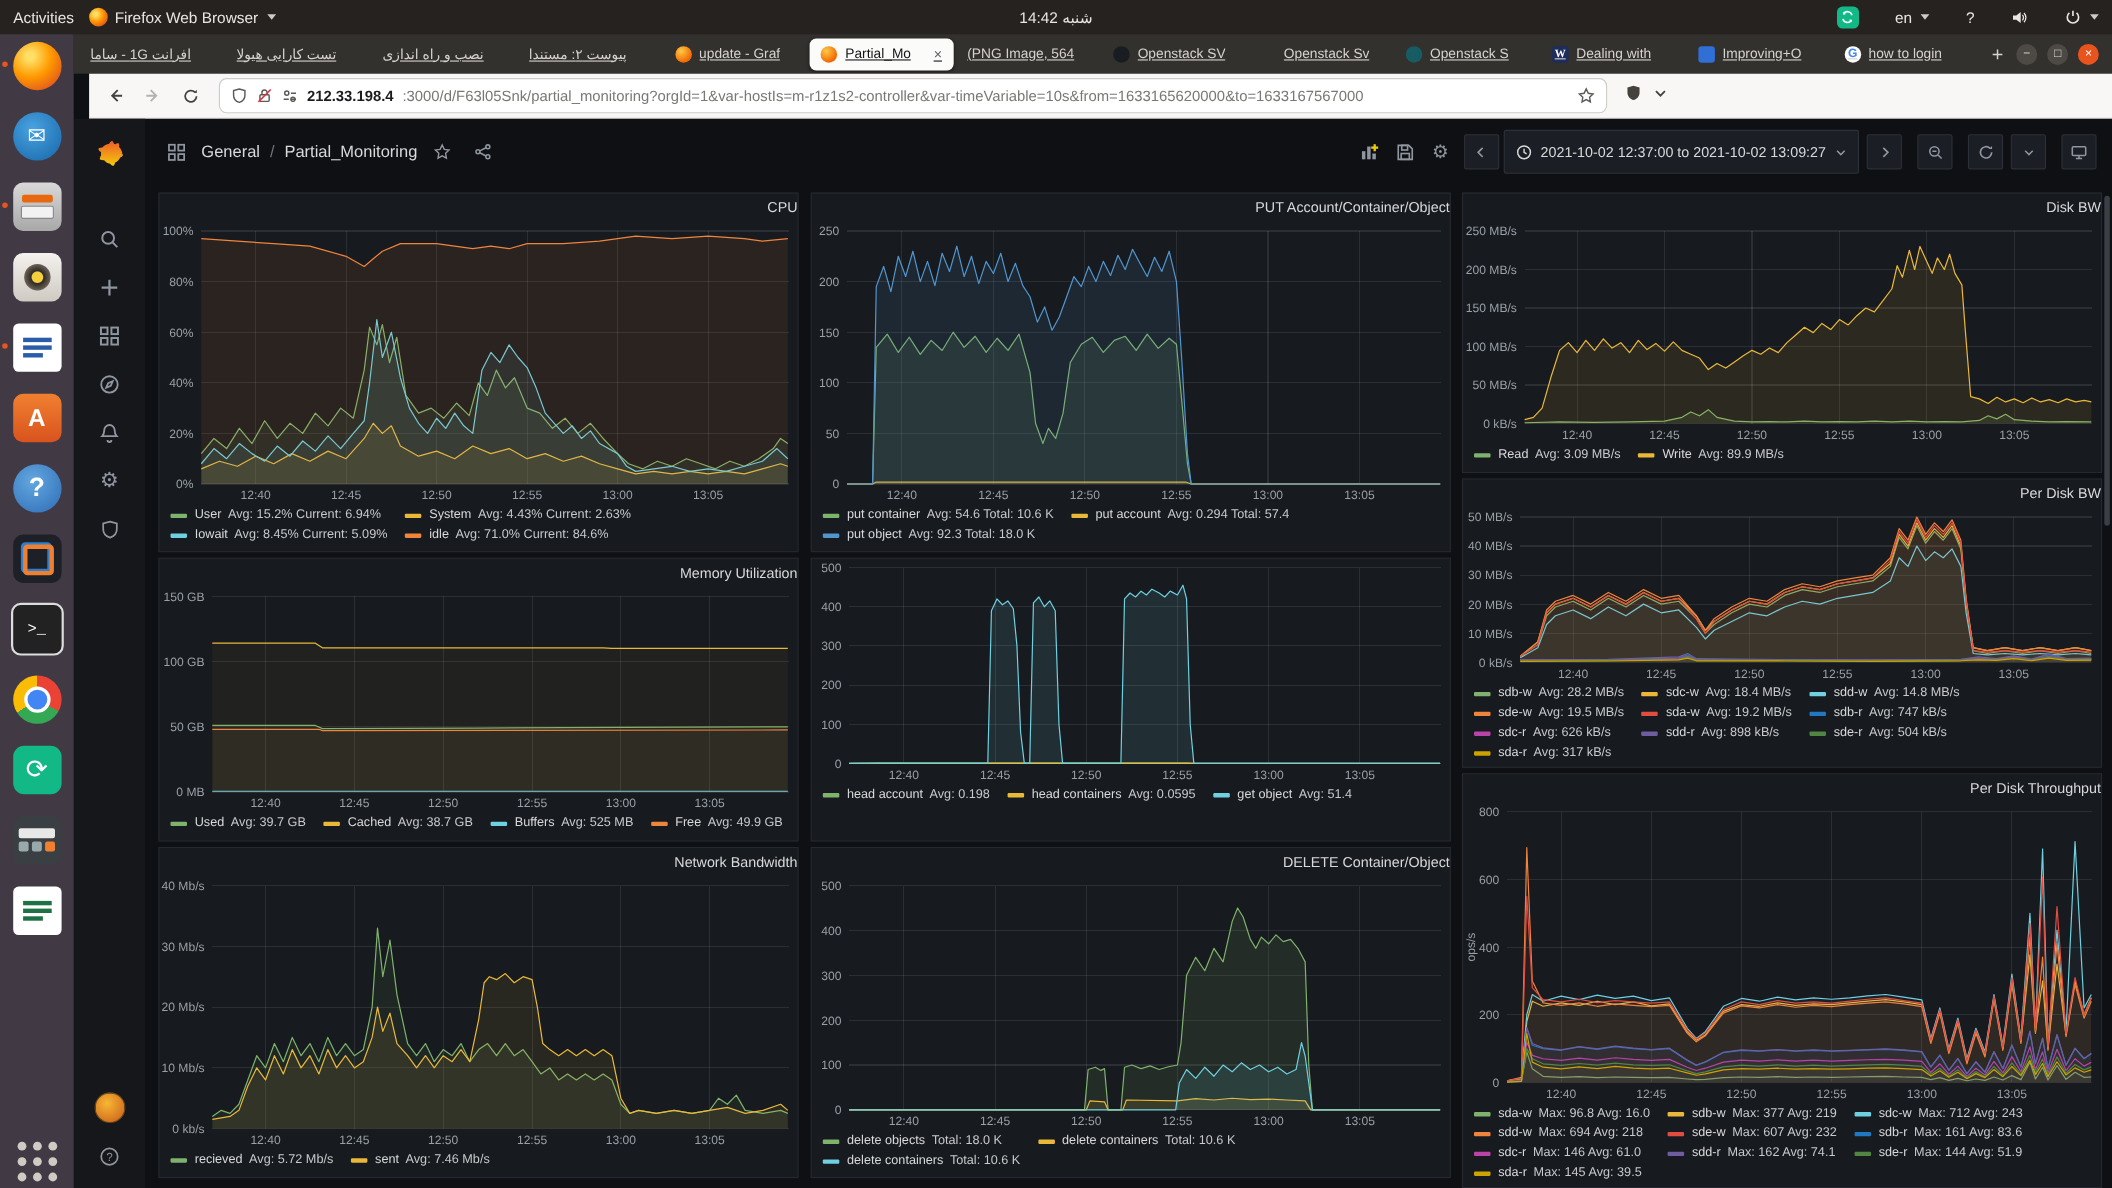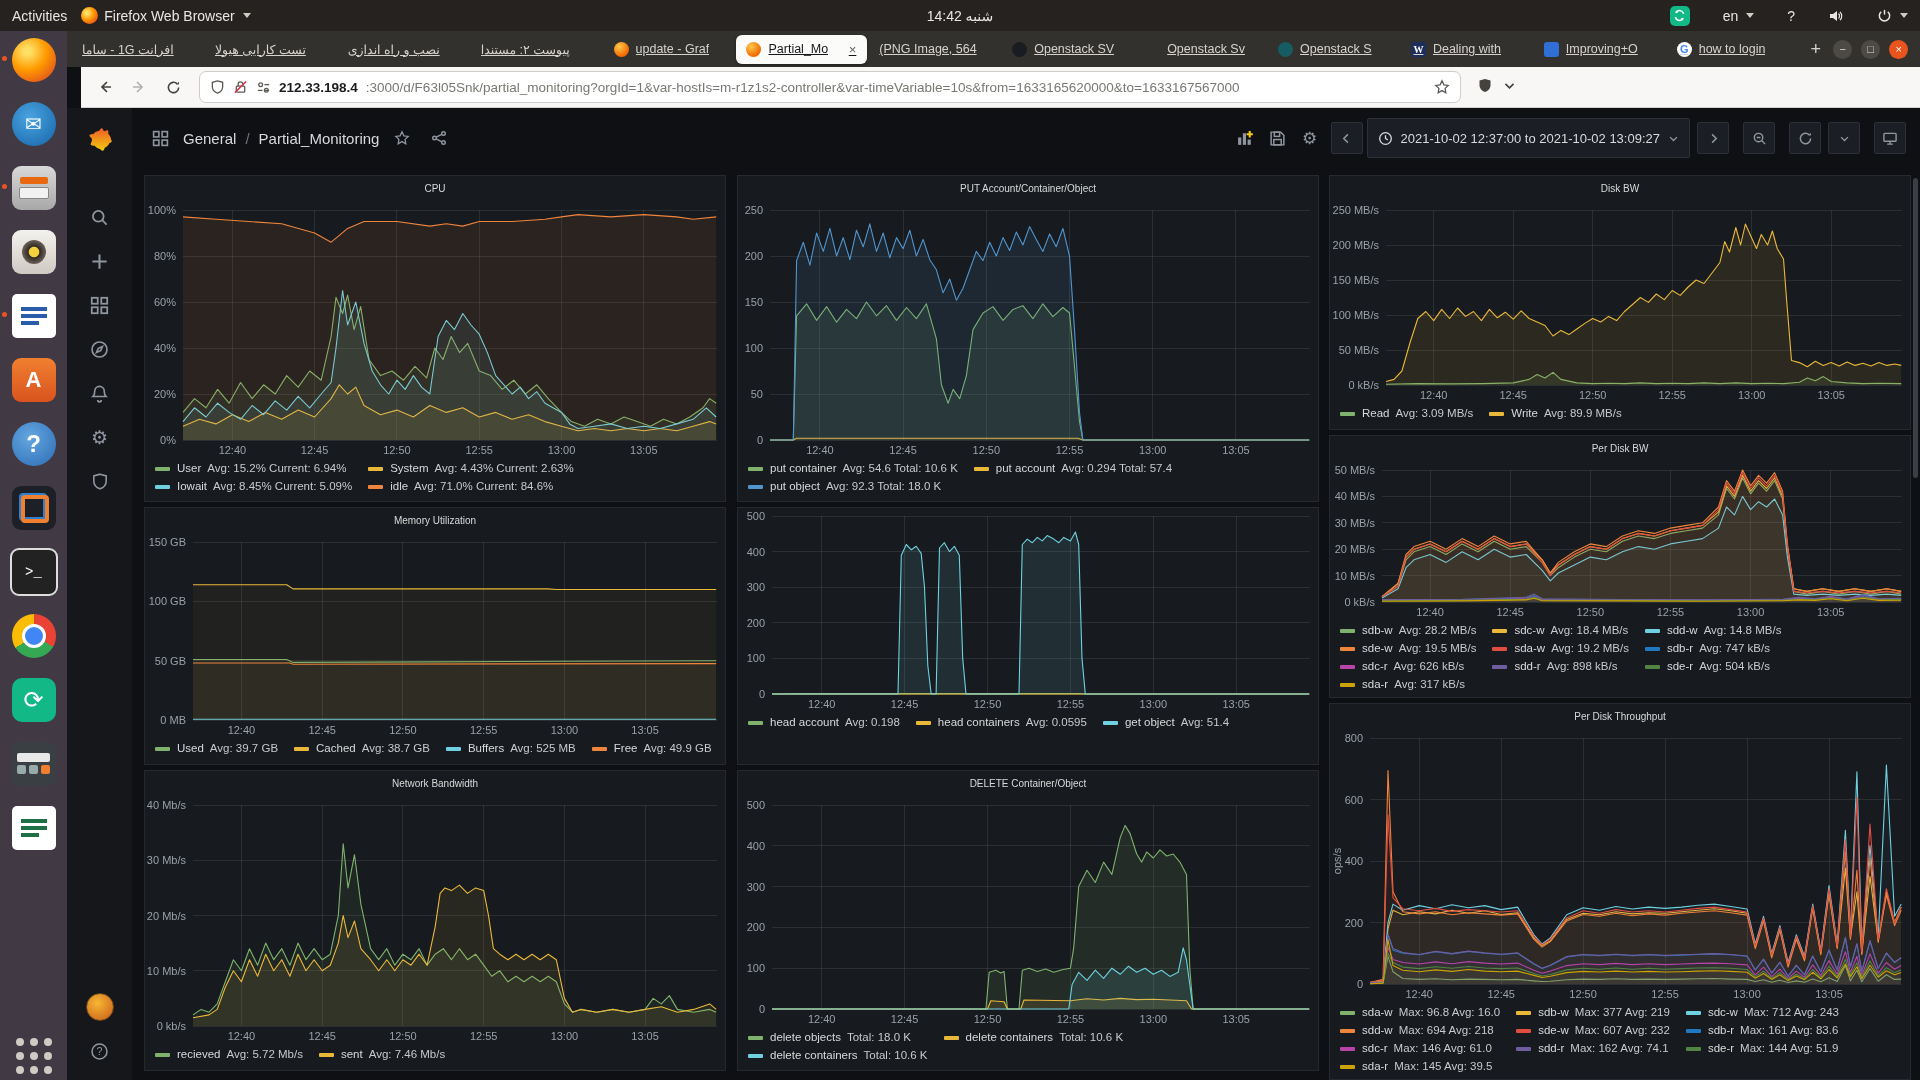--- a/index.html
+++ b/index.html
@@ -60,21 +60,21 @@
   #breadcrumb .sep{color:#6e7580;}
   .hdr-icon{color:#9096a0;display:flex;align-items:center;justify-content:center;width:28px;height:28px;}
   #hdr-right{margin-left:auto;display:flex;align-items:center;gap:4px;}
   .timepick{display:flex;align-items:center;gap:8px;background:#1b1e24;border:1px solid #2c3038;border-radius:2px;
     height:30px;padding:4px 10px;font-size:13px;color:#d8d9da;}
   .sqbtn{display:flex;align-items:center;justify-content:center;width:30px;height:30px;background:#1b1e24;border:1px solid #2c3038;border-radius:2px;color:#9096a0;margin-left:3px;}
   
   #gf-dash{position:absolute;left:12px;top:67px;width:1764px;height:905px;}
   .gcol{position:absolute;top:0;display:flex;flex-direction:column;gap:5px;width:582px;}
   .panel{background:#171a1e;border:1px solid #25282e;box-sizing:border-box;position:relative;overflow:hidden;display:flex;flex-direction:column;}
-  .ptitle{height:26px;line-height:26px;text-align:center;font-size:10px;color:#d8d9da;flex:0 0 26px;cursor:default;}
+  .ptitle{height:26px;line-height:26px;text-align:right;font-size:13px;color:#d8d9da;flex:0 0 26px;cursor:default;}
   .chart{flex:0 0 auto;}
   .chart svg{display:block;}
   .grid{stroke:rgba(255,255,255,.09);stroke-width:1;shape-rendering:crispEdges;}
   .tick{fill:#9aa0a8;font-size:11px;font-family:"Liberation Sans",sans-serif;}
   .ylab{fill:#9aa0a8;font-size:11px;}
   .legend{display:grid;justify-content:start;column-gap:16px;row-gap:1px;padding:3px 8px 0 10px;font-size:11.5px;color:#d8d9da;line-height:17px;}
   .li{display:flex;align-items:center;white-space:nowrap;cursor:default;}
   .li i{display:inline-block;width:15px;height:4px;border-radius:1px;margin-right:7px;flex:0 0 15px;}
   .li .ls{margin-left:6px;color:#c7c9cc;}
   #gf-scroll{position:absolute;right:2px;top:70px;width:5px;height:300px;background:#3a3f46;border-radius:3px;}

